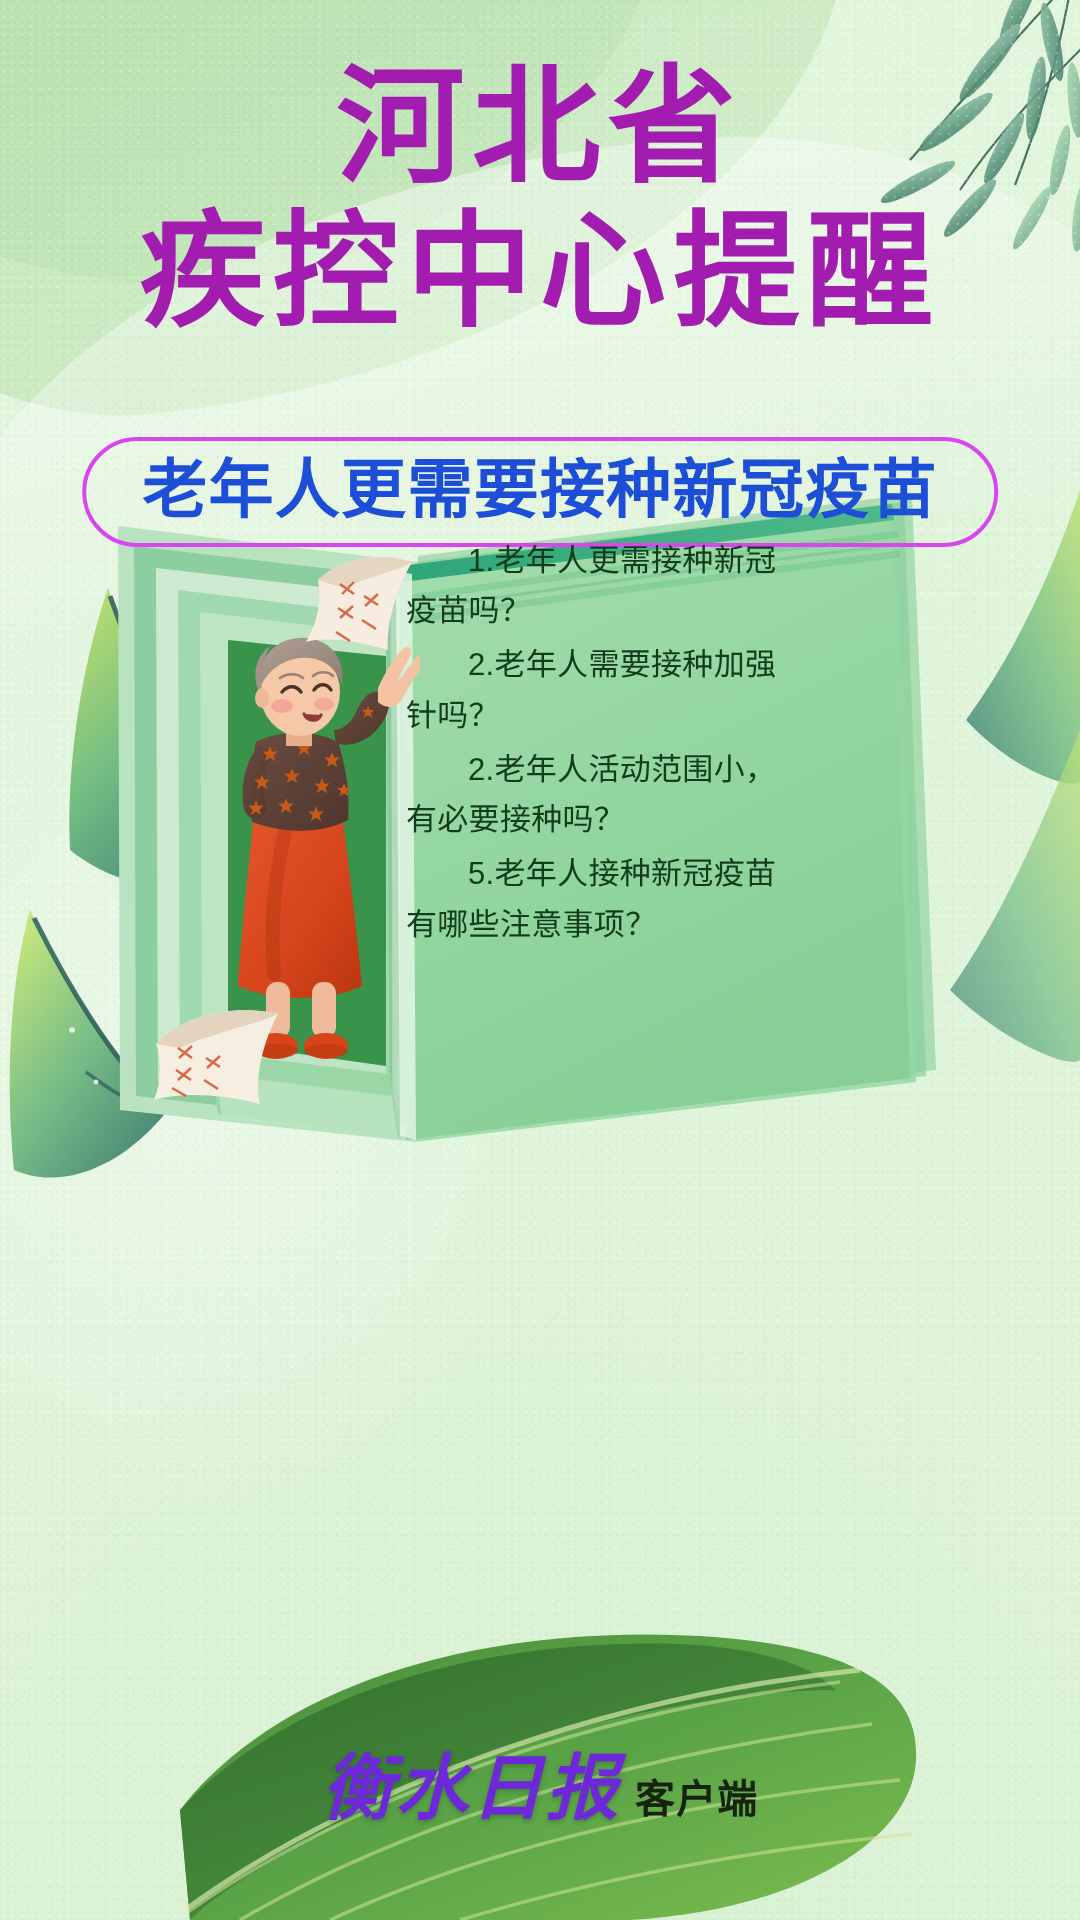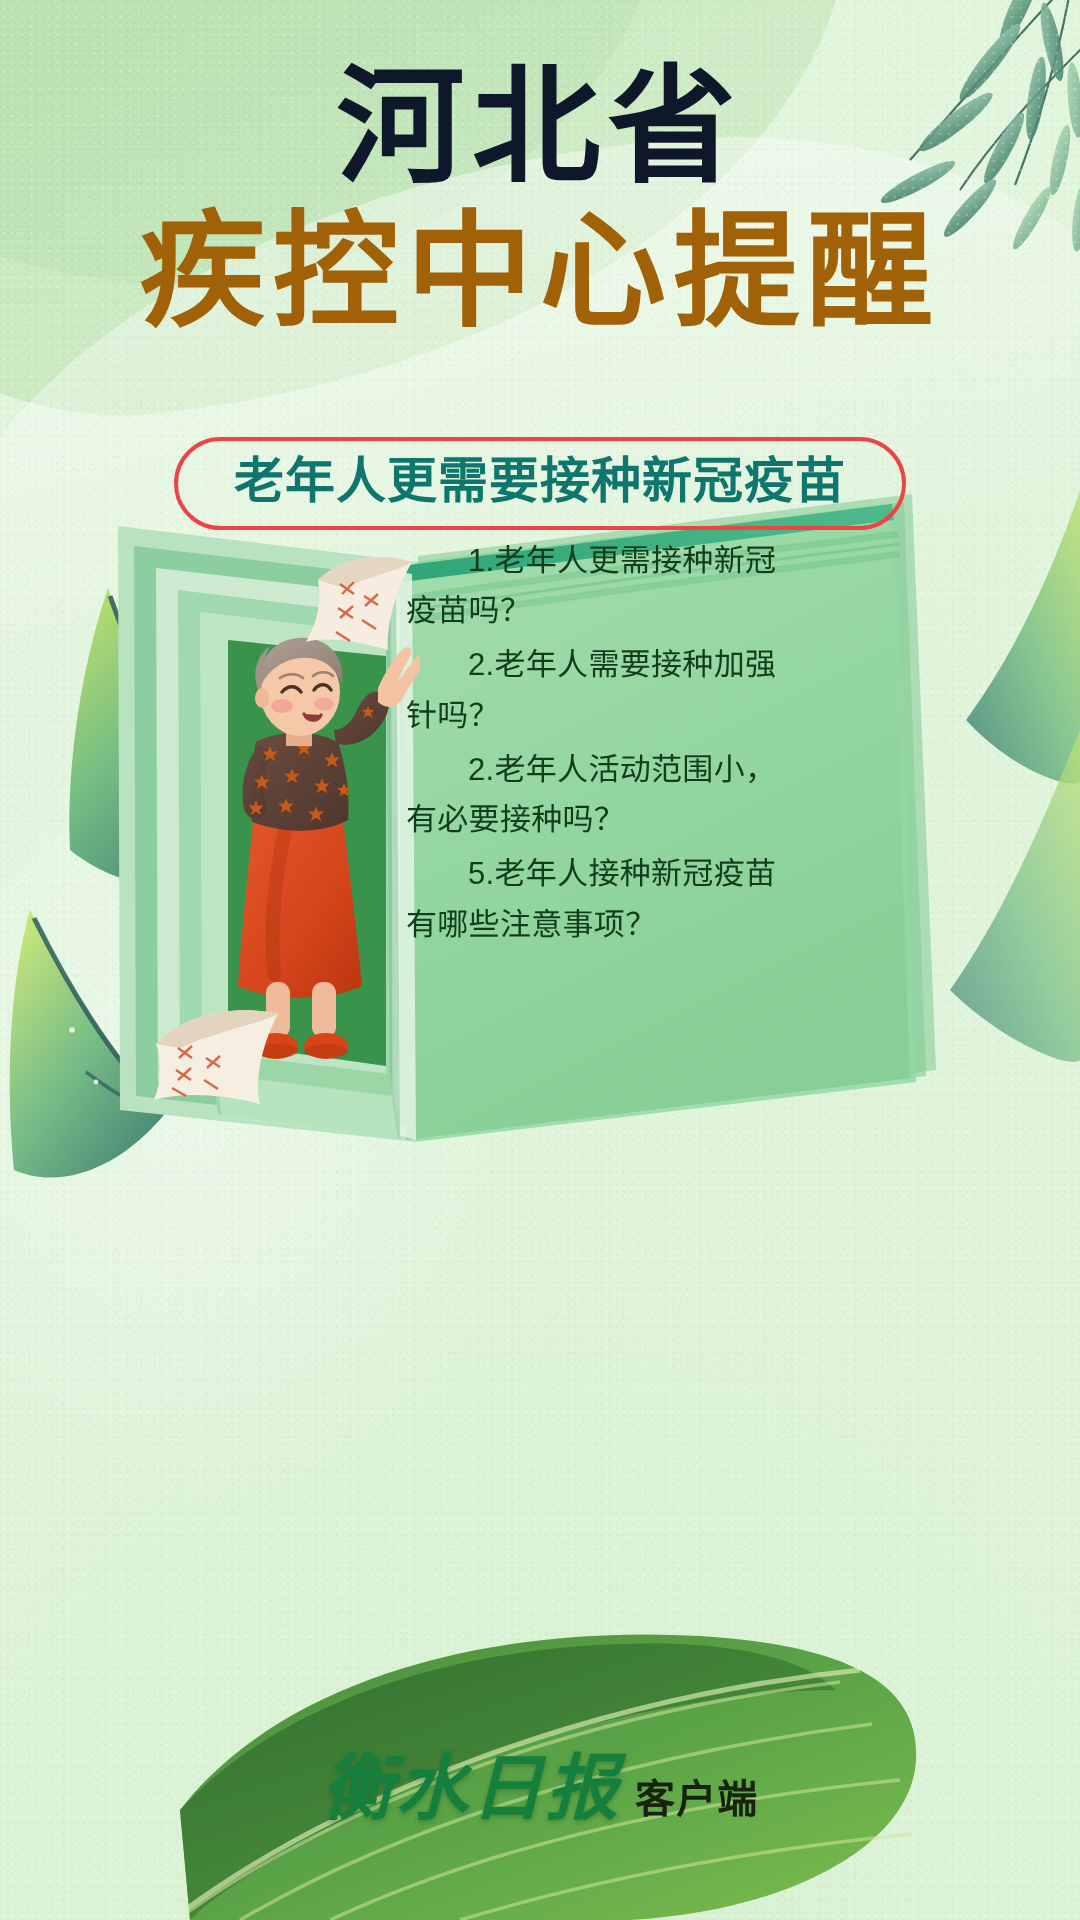--- a/index.html
+++ b/index.html
@@ -64,34 +64,34 @@
   
   .willow{position:absolute;right:-10px;top:-30px;width:430px;height:320px;}
 
   
   .heading-block{
     position:absolute;left:0;right:0;top:58px;text-align:center;z-index:6;
   }
   .title-main{
     font-family:"Liberation Serif","DejaVu Serif",serif;
     font-weight:700;
-    color:#0f172a;
+    color:#a21caf;
     letter-spacing:.06em;
   }
   .title-l1{font-size:128px;line-height:1.1;margin:0;}
-  .title-l2{font-size:126px;line-height:1.08;margin:6px 0 0 0;color:#a16207;}
+  .title-l2{font-size:126px;line-height:1.08;margin:6px 0 0 0;color:#a21caf;}
 
   .pill{
     position:absolute;left:50%;top:437px;transform:translateX(-50%);
     z-index:6;
-    border:4px solid #ef4444;
+    border:4px solid #d946ef;
     border-radius:60px;
     padding:13px 56px 17px 56px;
-    color:#0f766e;
-    font-size:50px;
+    color:#1d4ed8;
+    font-size:65px;
     font-weight:700;
     letter-spacing:.02em;
     white-space:nowrap;
     line-height:1.1;
   }
 
   
   .leaf-left{position:absolute;left:0;top:470px;width:430px;height:780px;z-index:2;}
   .leaf-right-deco{position:absolute;right:0;top:470px;width:330px;height:700px;z-index:1;}
 
@@ -124,21 +124,21 @@
   .brand{
     position:absolute;left:0;right:0;bottom:86px;
     text-align:center;z-index:8;
     white-space:nowrap;
   }
   .brand-main{
     font-family:"Liberation Serif","DejaVu Serif",serif;
     font-style:italic;
     font-weight:700;
     font-size:72px;
-    color:#15803d;
+    color:#6d28d9;
     letter-spacing:.04em;
     text-shadow:0 2px 5px rgba(20,70,25,.35);
   }
   .brand-sub{
     font-weight:700;
     font-size:40px;
     color:#17220f;
     letter-spacing:.03em;
     margin-left:14px;
   }

